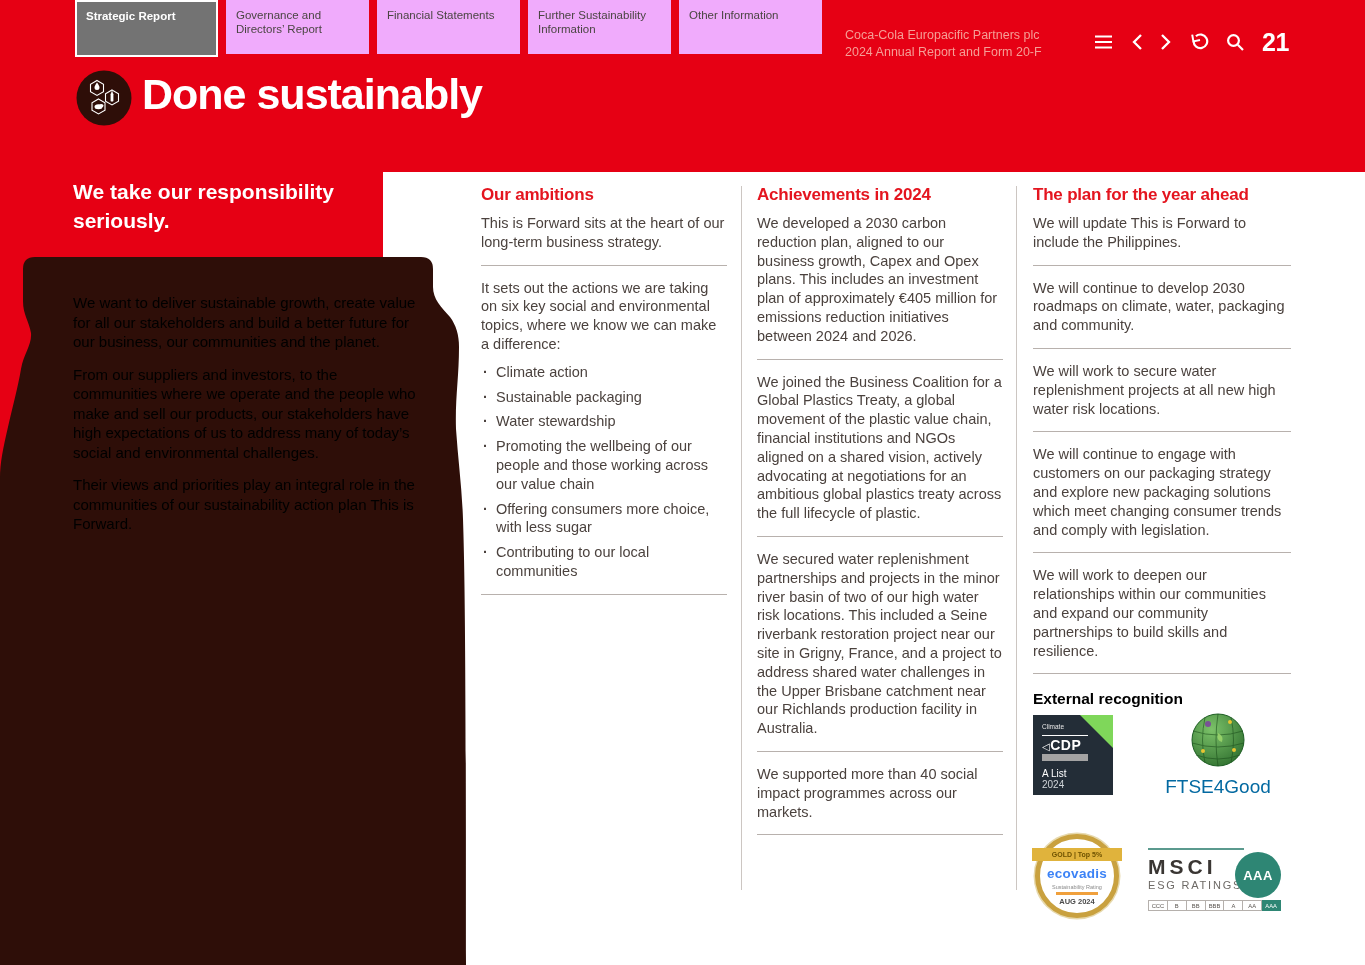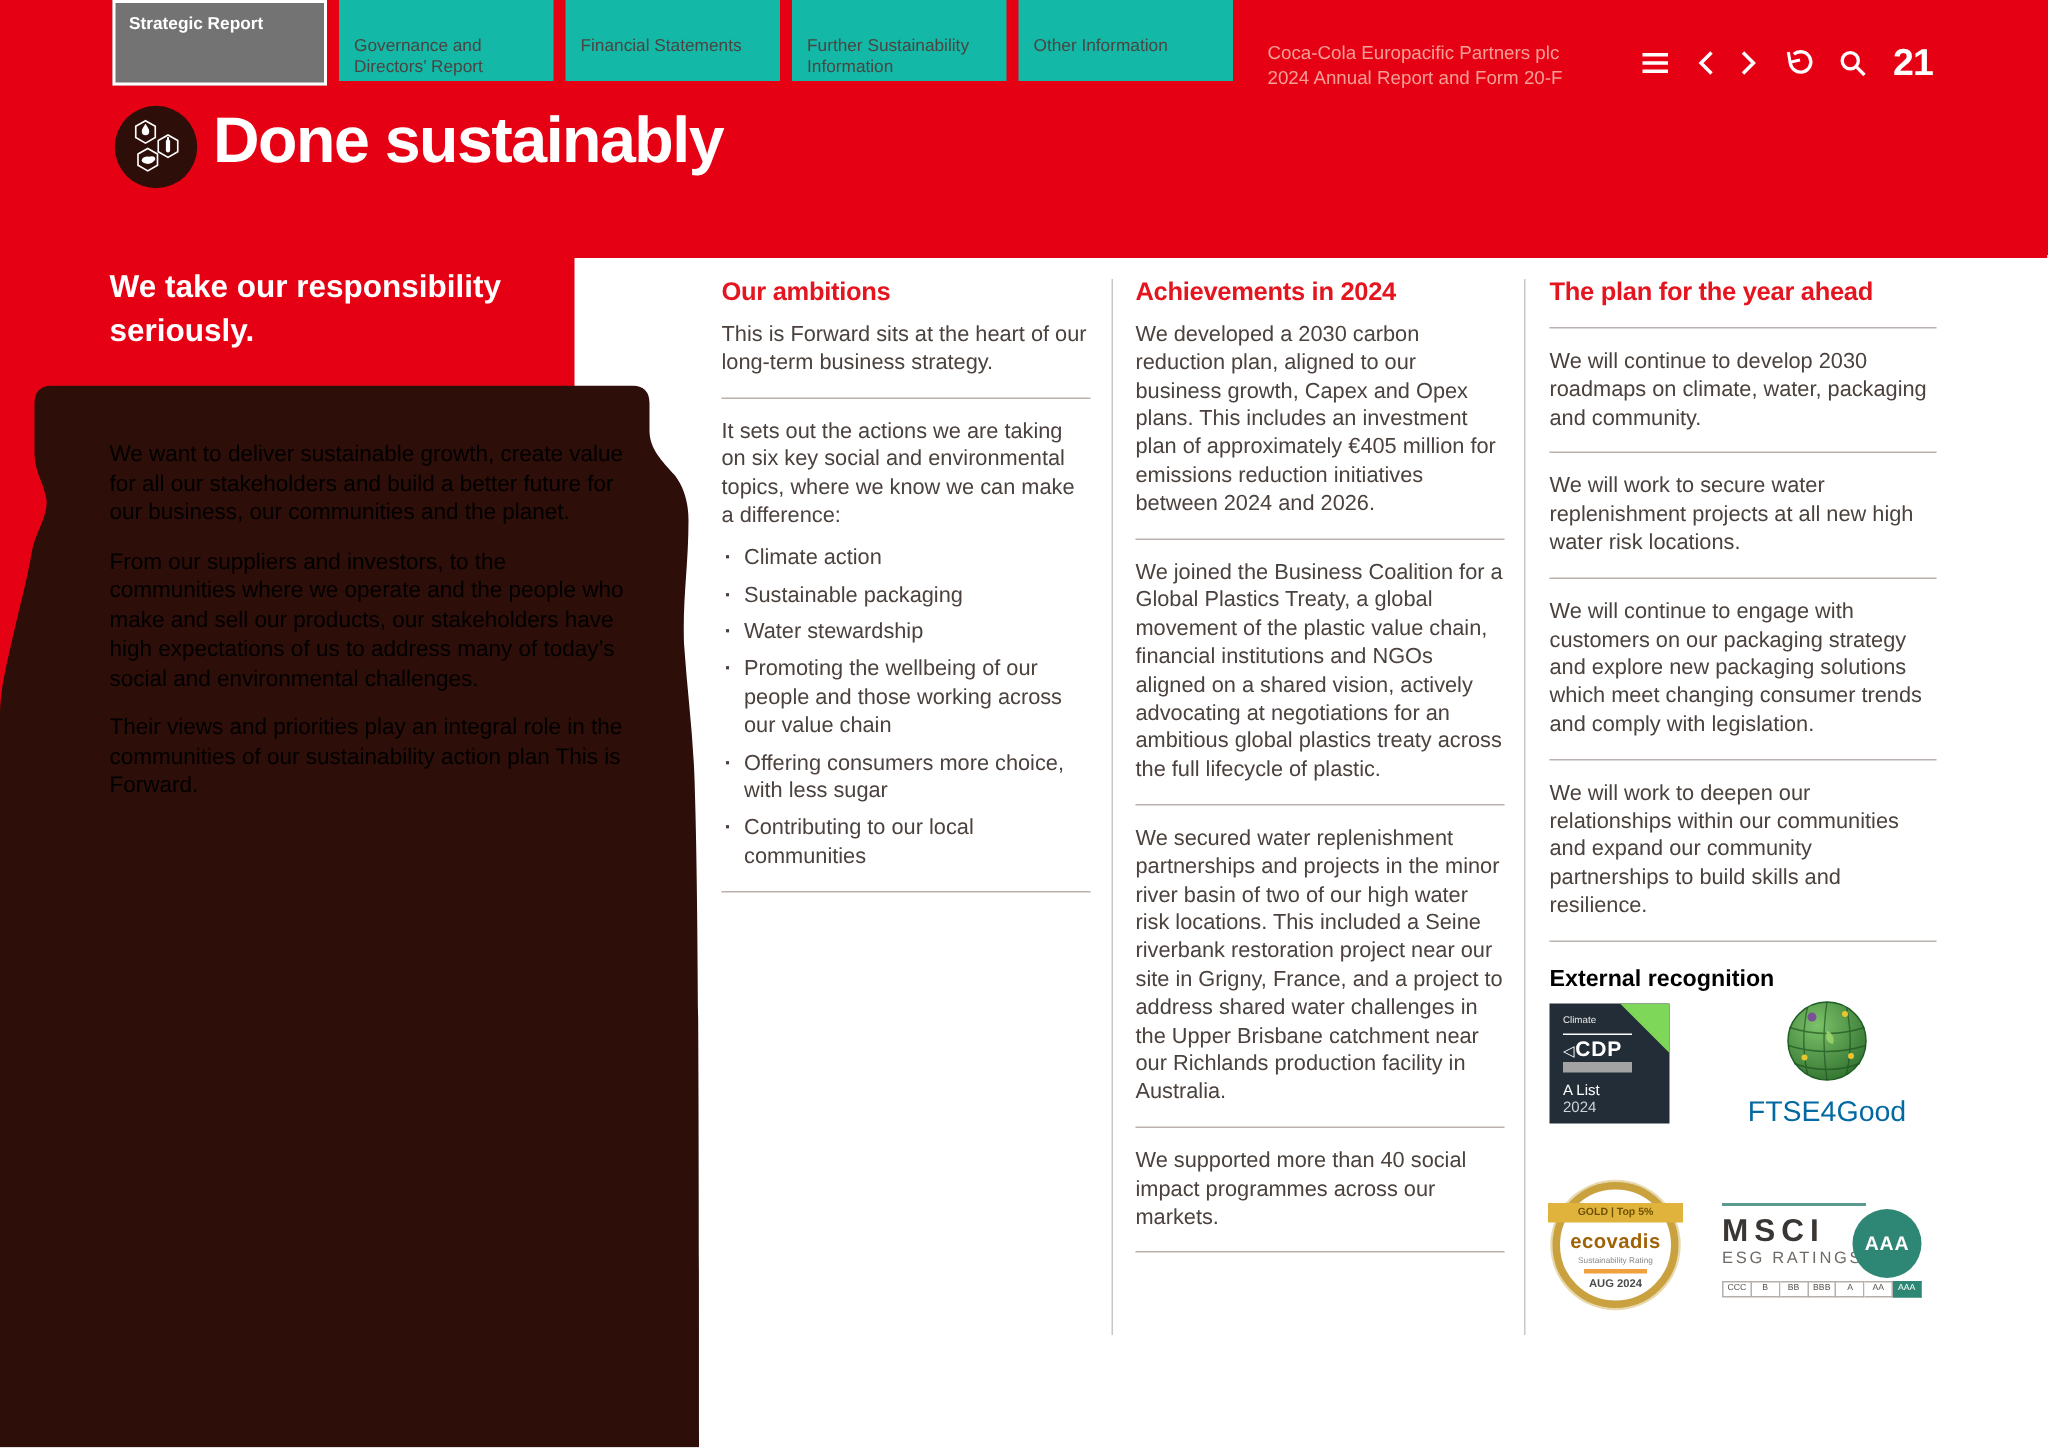--- a/index.html
+++ b/index.html
@@ -7,22 +7,22 @@
   body {
     font-family: "Liberation Sans", "DejaVu Sans", sans-serif;
     background:#ffffff; position:relative; overflow:hidden;
   }
   
   .band { position:absolute; left:0; top:0; width:1365px; height:172px; background:#e60014; }
 
   
   .tabs { position:absolute; left:75px; top:0; display:flex; gap:8px; }
   .tab {
-    width:143px; height:54px; background:#14b8a6; color:#4a4542;
-    font-size:11.5px; line-height:14px; padding:24px 10px;
+    width:143px; height:54px; background:#f0abfc; color:#4a4542;
+    font-size:11.5px; line-height:14px; padding:8px 10px;
   }
   .tab.active {
     background:#737373; color:#ffffff; font-weight:700;
     border:2px solid #ffffff; height:57px; padding:7px 9px;
   }
 
   .company { position:absolute; left:845px; top:27px; font-size:12.5px; line-height:16.5px; color:#f59e96; }
 
   .hdr-icons { position:absolute; left:1093px; top:33px; display:flex; gap:17px; align-items:center; }
   .hdr-icons span { display:inline-flex; cursor:pointer; }
@@ -90,21 +90,21 @@
   .eco {
     position:absolute; left:2px; top:126px; width:84px; height:84px;
     border-radius:50%; border:5px solid #c9a13f; background:#fff;
     box-shadow:0 0 0 1.5px #e7d9ad; text-align:center; overflow:visible;
   }
   .eco-banner {
     position:absolute; top:9px; left:-8px; right:-8px; height:13px;
     background:#e0b33c; font-size:7px; font-weight:700; color:#6e5200;
     line-height:13px; text-align:center;
   }
-  .eco-brand { margin-top:27px; font-size:13.5px; color:#a16207; font-weight:700; letter-spacing:0.3px; }
+  .eco-brand { margin-top:27px; font-size:13.5px; color:#3b82f6; font-weight:700; letter-spacing:0.3px; }
   .eco-sub { font-size:5.5px; color:#8a8a8a; margin-top:3px; }
   .eco-bar { width:42px; height:3px; background:#f0a03c; margin:2px auto 2px; }
   .eco-date { font-size:7.5px; font-weight:700; color:#4a4a4a; }
 
   .msci { position:absolute; left:115px; top:140px; width:133px; }
   .msci-line { height:2px; background:#5b9a8e; width:96px; margin-bottom:7px; }
   .msci-brand { font-size:21px; font-weight:700; letter-spacing:4px; color:#3a3633; line-height:20px; }
   .msci-sub { font-size:11px; letter-spacing:1.8px; color:#6e6a66; margin-top:2px; }
   .msci-badge {
     position:absolute; right:0; top:4px; width:46px; height:46px; border-radius:50%;
@@ -229,20 +229,21 @@
   <p>We joined the Business Coalition for a Global Plastics Treaty, a global movement of the plastic value chain, financial institutions and NGOs aligned on a shared vision, actively advocating at negotiations for an ambitious global plastics treaty across the full lifecycle of plastic.</p>
   <hr class="rule">
   <p>We secured water replenishment partnerships and projects in the minor river basin of two of our high water risk locations. This included a Seine riverbank restoration project near our site in Grigny, France, and a project to address shared water challenges in the Upper Brisbane catchment near our Richlands production facility in Australia.</p>
   <hr class="rule">
   <p>We supported more than 40 social impact programmes across our markets.</p>
   <hr class="rule">
 </section>
 
 <section class="col col-3">
   <h3>The plan for the year ahead</h3>
+  <p>We will update This is Forward to include the Philippines.</p>
   <hr class="rule">
   <p>We will continue to develop 2030 roadmaps on climate, water, packaging and community.</p>
   <hr class="rule">
   <p>We will work to secure water replenishment projects at all new high water risk locations.</p>
   <hr class="rule">
   <p>We will continue to engage with customers on our packaging strategy and explore new packaging solutions which meet changing consumer trends and comply with legislation.</p>
   <hr class="rule">
   <p>We will work to deepen our relationships within our communities and expand our community partnerships to build skills and resilience.</p>
   <hr class="rule">
 

